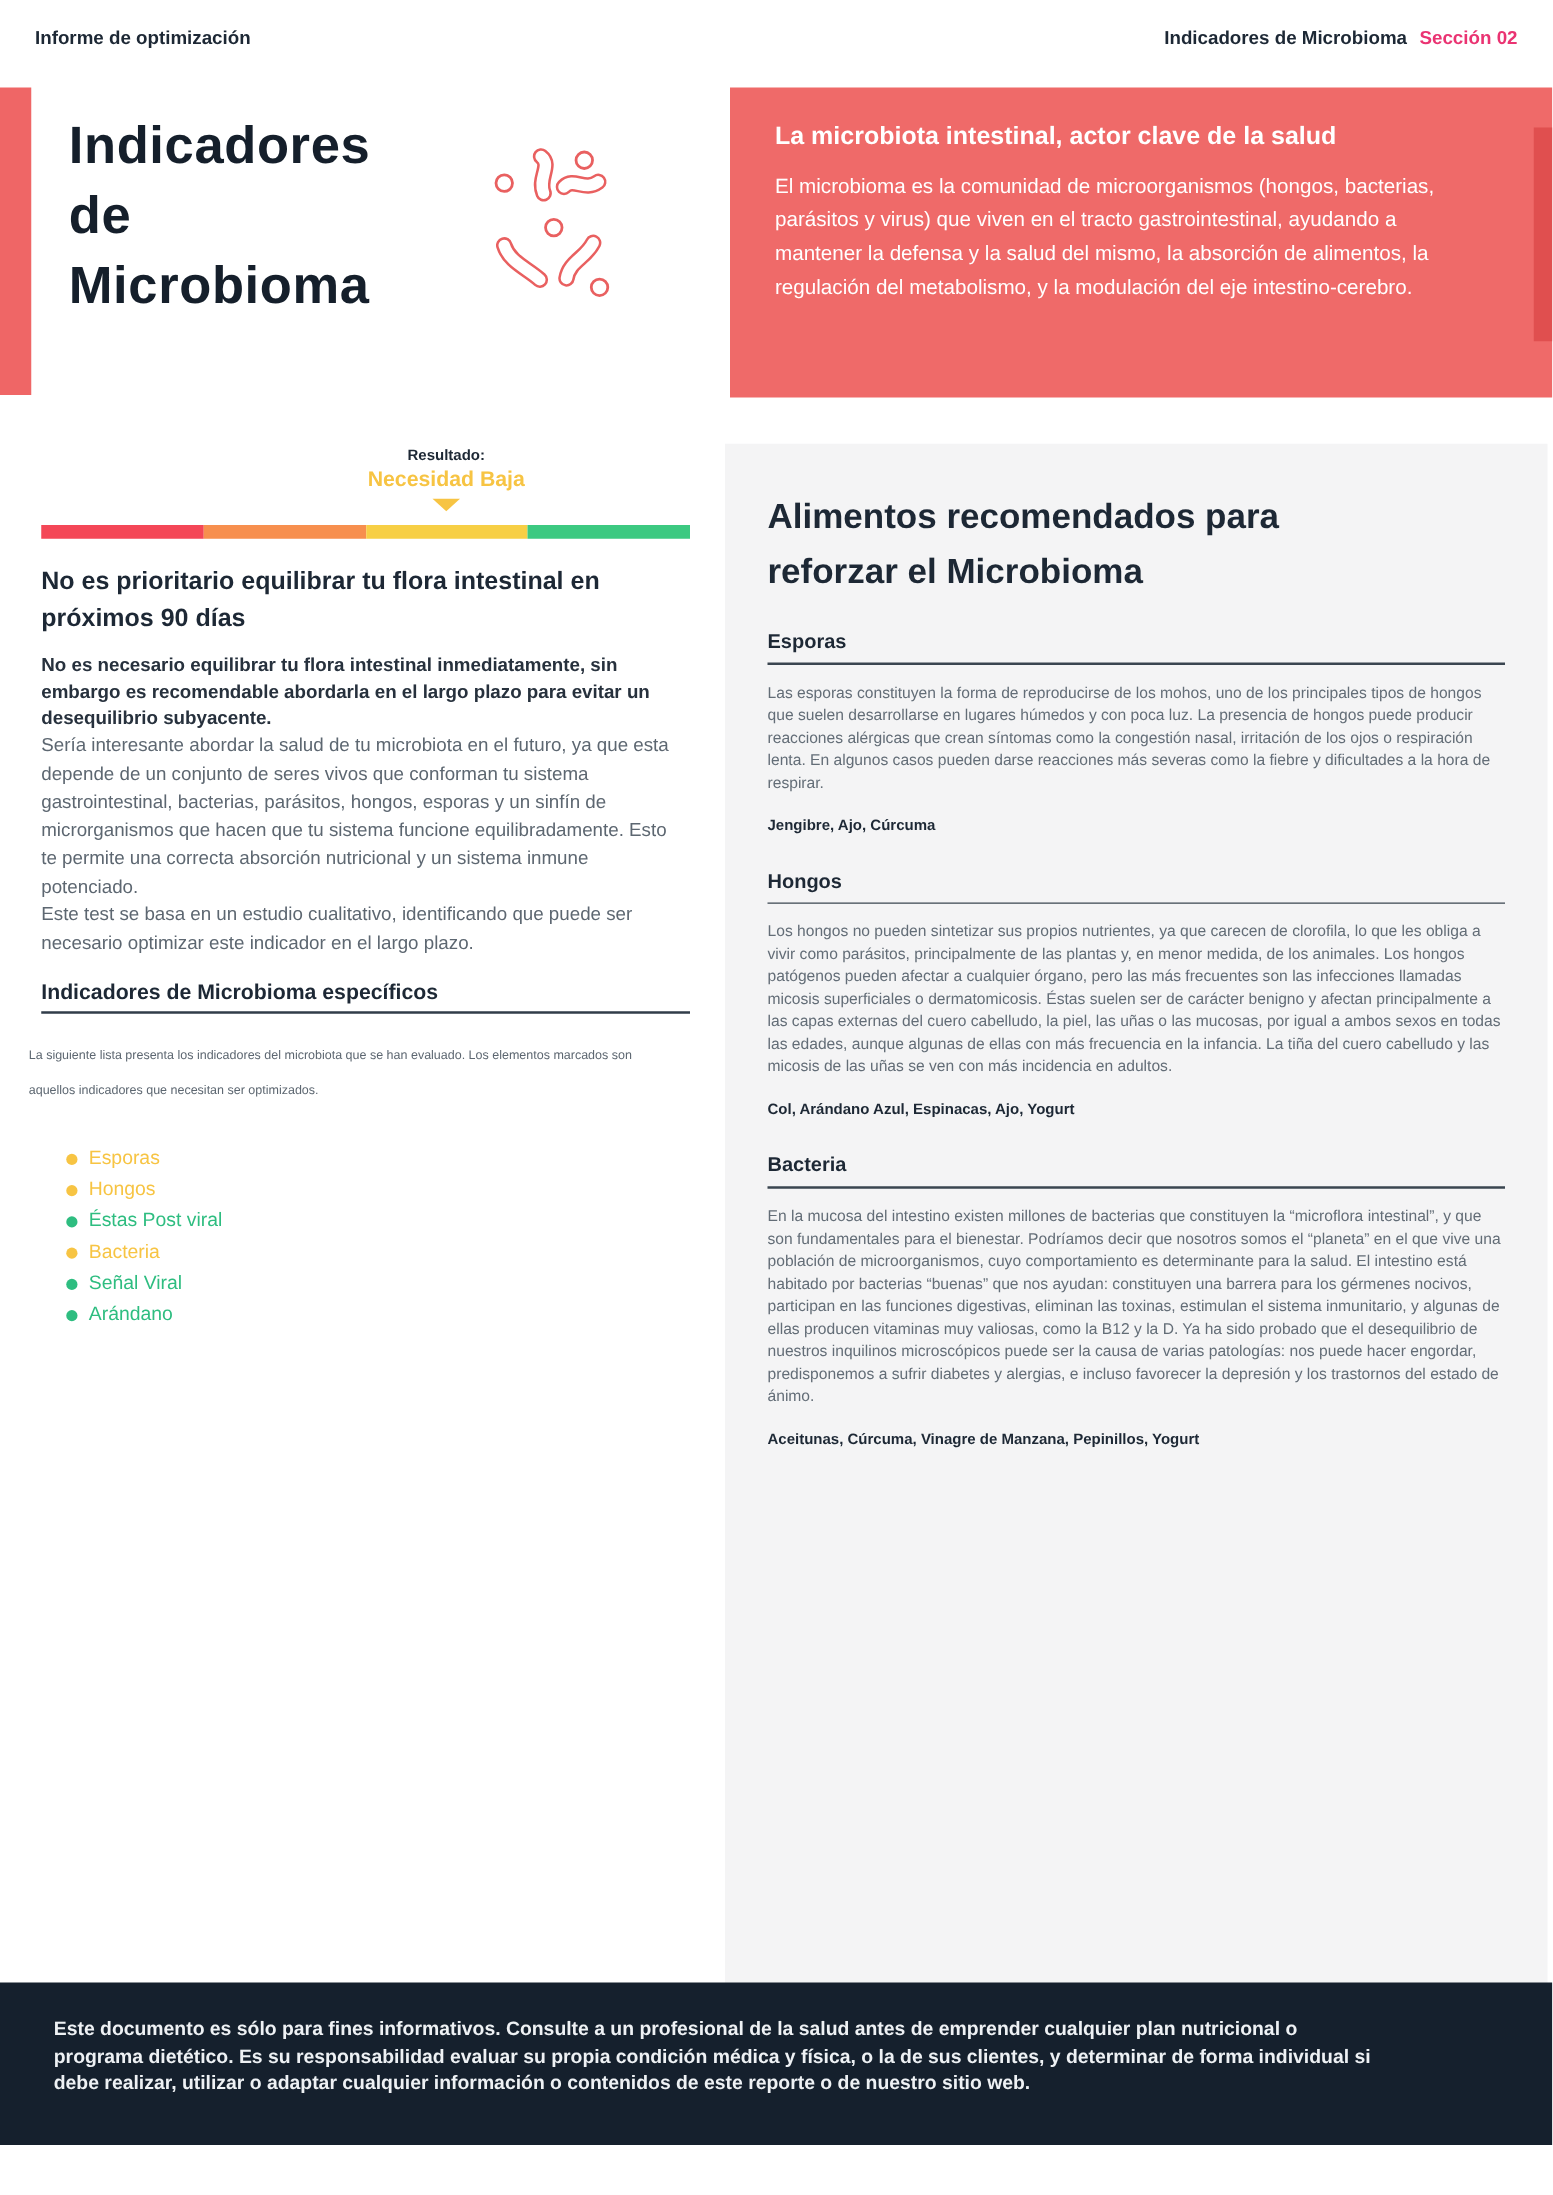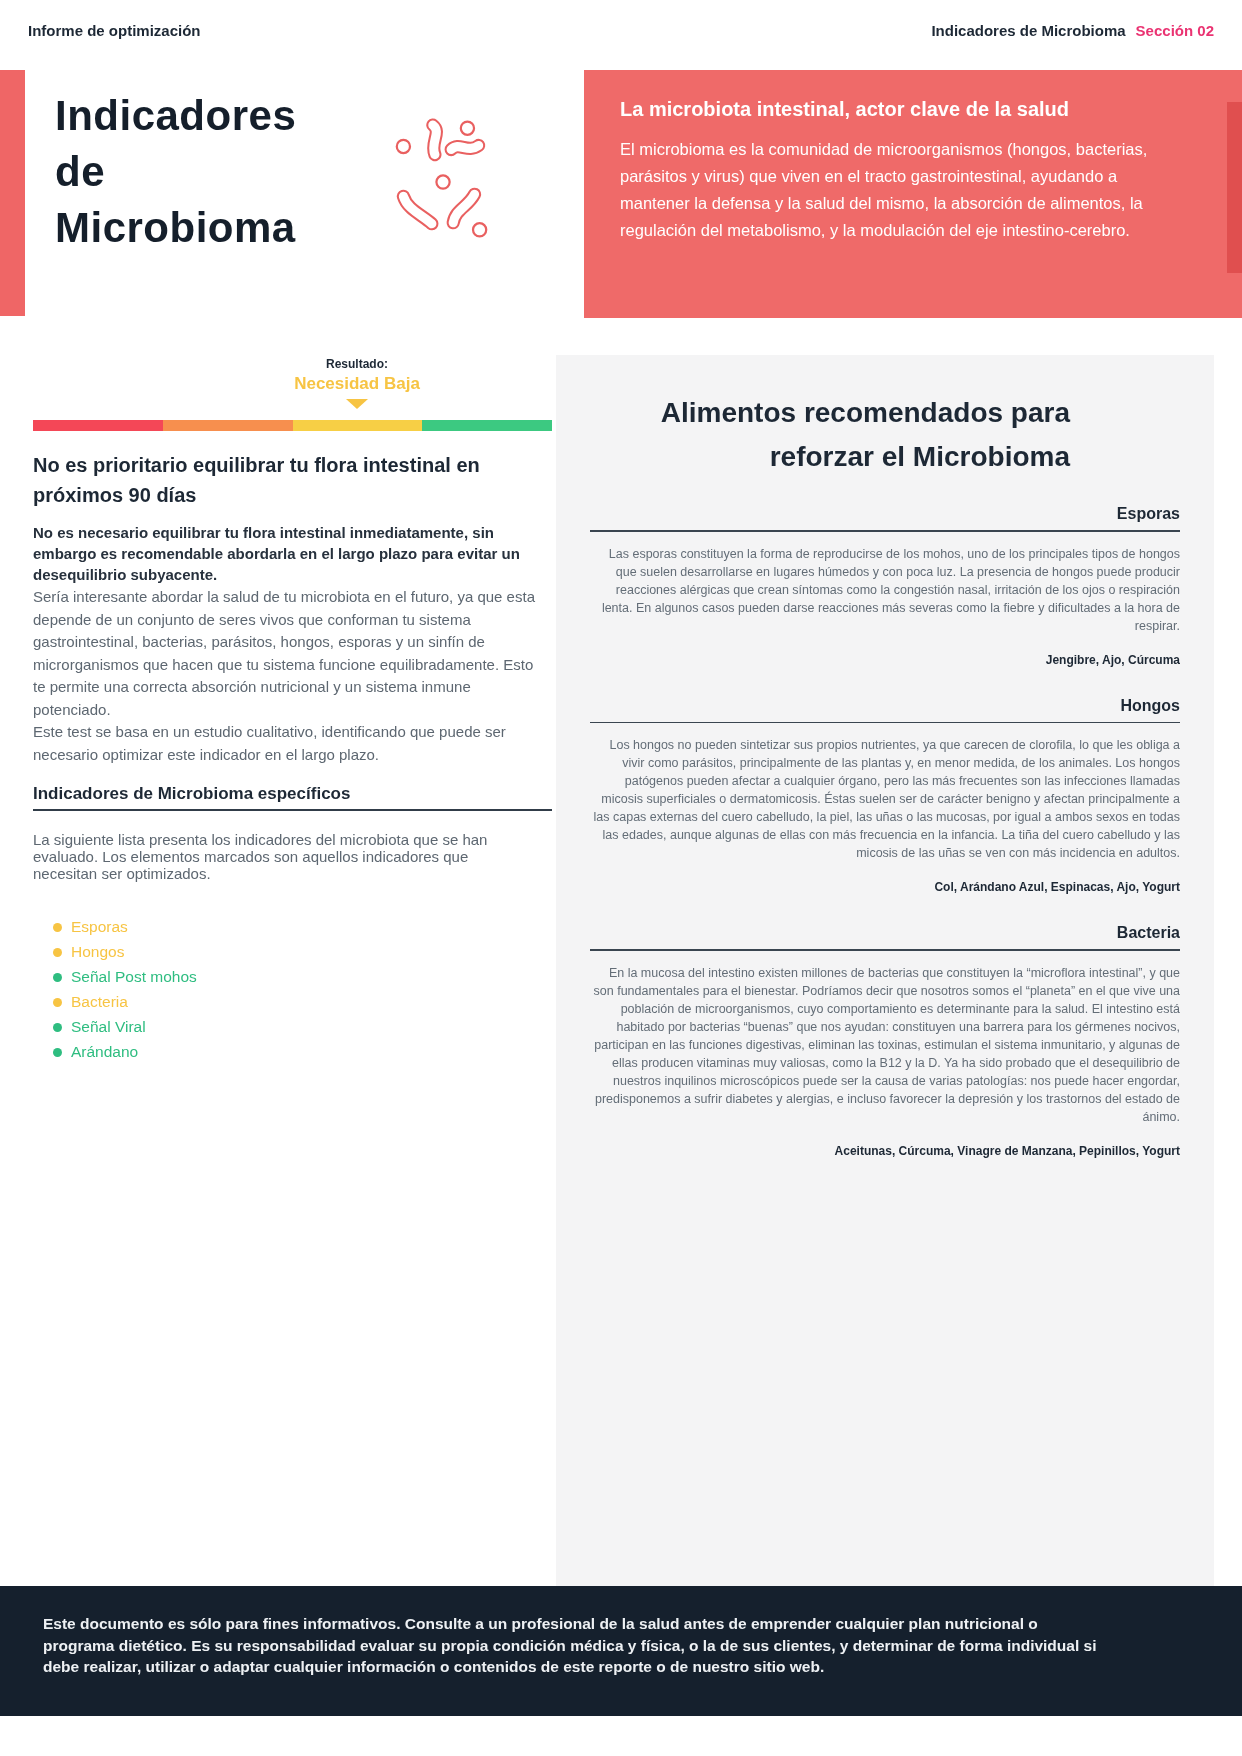--- a/index.html
+++ b/index.html
@@ -27,27 +27,27 @@
   .tri{width:0;height:0;border-left:11px solid transparent;border-right:11px solid transparent;border-top:10px solid #f7c443;margin:5px auto 0 auto;}
   .scale{position:absolute;left:33px;top:420px;width:519px;height:11px;display:flex;}
   .scale div{flex:1 1 0;}
   
   .l-h2{position:absolute;left:33px;top:450px;width:520px;font-size:20px;line-height:30px;font-weight:bold;color:#1d2835;}
   .l-lead{position:absolute;left:33px;top:522px;width:515px;font-size:15px;line-height:21px;font-weight:bold;color:#27313d;}
   .l-body{position:absolute;left:33px;top:586px;width:515px;font-size:15px;line-height:22.5px;color:#5d6771;}
   .l-body p{margin:0;}
   .spec-h3{position:absolute;left:33px;top:784px;font-size:17px;font-weight:bold;color:#1d2835;}
   .spec-rule{position:absolute;left:33px;top:809px;width:519px;height:2px;background:#313d49;}
-  .spec-intro{position:absolute;left:33px;top:831px;width:500px;font-size:15px;line-height:17px;color:#5d6771;}
+  .spec-intro{position:absolute;left:23px;top:831px;width:500px;font-size:10px;line-height:28px;color:#5d6771;}
   .ind-list{position:absolute;left:53px;top:920px;}
   .ind-item{display:flex;align-items:center;margin-bottom:11px;height:14px;}
   .dot{width:9px;height:9px;border-radius:50%;margin-right:9px;flex:0 0 auto;}
   .ind-item span.txt{font-size:15.5px;}
   
-  .panel{position:absolute;left:556px;top:355px;width:658px;height:1271px;background:#f4f4f5;padding:36px 34px 0 34px;text-align:right;}
+  .panel{position:absolute;left:580px;top:355px;width:658px;height:1271px;background:#f4f4f5;padding:36px 34px 0 34px;}
   .panel h2{margin:0;width:480px;font-size:28px;line-height:44px;font-weight:bold;color:#1d2835;}
   .sec h3{margin:30px 0 0 0;font-size:16px;font-weight:bold;color:#1d2835;}
   .sec .rule{margin-top:7px;width:590px;height:1.5px;background:#3a4550;}
   .sec p.desc{margin:13px 0 0 0;width:590px;font-size:12.5px;line-height:18px;color:#636d77;}
   .sec p.foods{margin:18px 0 0 0;font-size:12px;font-weight:bold;color:#1d2835;}
   .sec:first-of-type h3{margin-top:26px;}
   
   .footer{position:absolute;left:0;top:1586px;width:1242px;height:130px;background:#15202d;}
   .footer p{margin:0;padding:27px 130px 0 43px;color:#eef1f4;font-size:15.5px;line-height:21.5px;font-weight:bold;}
 </style>
@@ -120,21 +120,21 @@
     <div class="ind-item">
       <span class="dot" style="background: rgb(247, 196, 67);"></span>
       <span class="txt" style="color: rgb(247, 196, 67);">Esporas</span>
     </div>
     <div class="ind-item">
       <span class="dot" style="background: rgb(247, 196, 67);"></span>
       <span class="txt" style="color: rgb(247, 196, 67);">Hongos</span>
     </div>
     <div class="ind-item">
       <span class="dot" style="background: rgb(46, 189, 128);"></span>
-      <span class="txt" style="color: rgb(46, 189, 128);">Señal Post mohos</span>
+      <span class="txt" style="color: rgb(46, 189, 128);">Éstas Post viral</span>
     </div>
     <div class="ind-item">
       <span class="dot" style="background: rgb(247, 196, 67);"></span>
       <span class="txt" style="color: rgb(247, 196, 67);">Bacteria</span>
     </div>
     <div class="ind-item">
       <span class="dot" style="background: rgb(46, 189, 128);"></span>
       <span class="txt" style="color: rgb(46, 189, 128);">Señal Viral</span>
     </div>
     <div class="ind-item">

